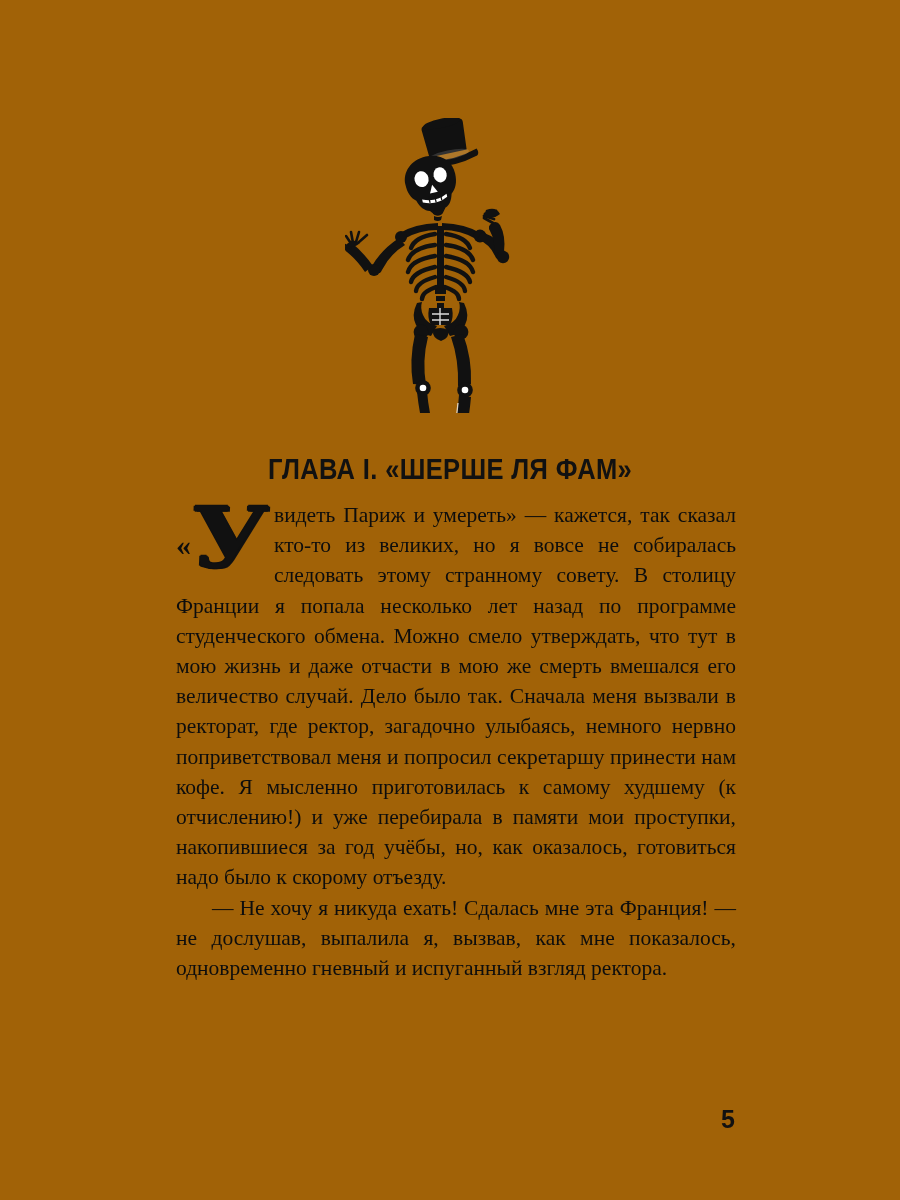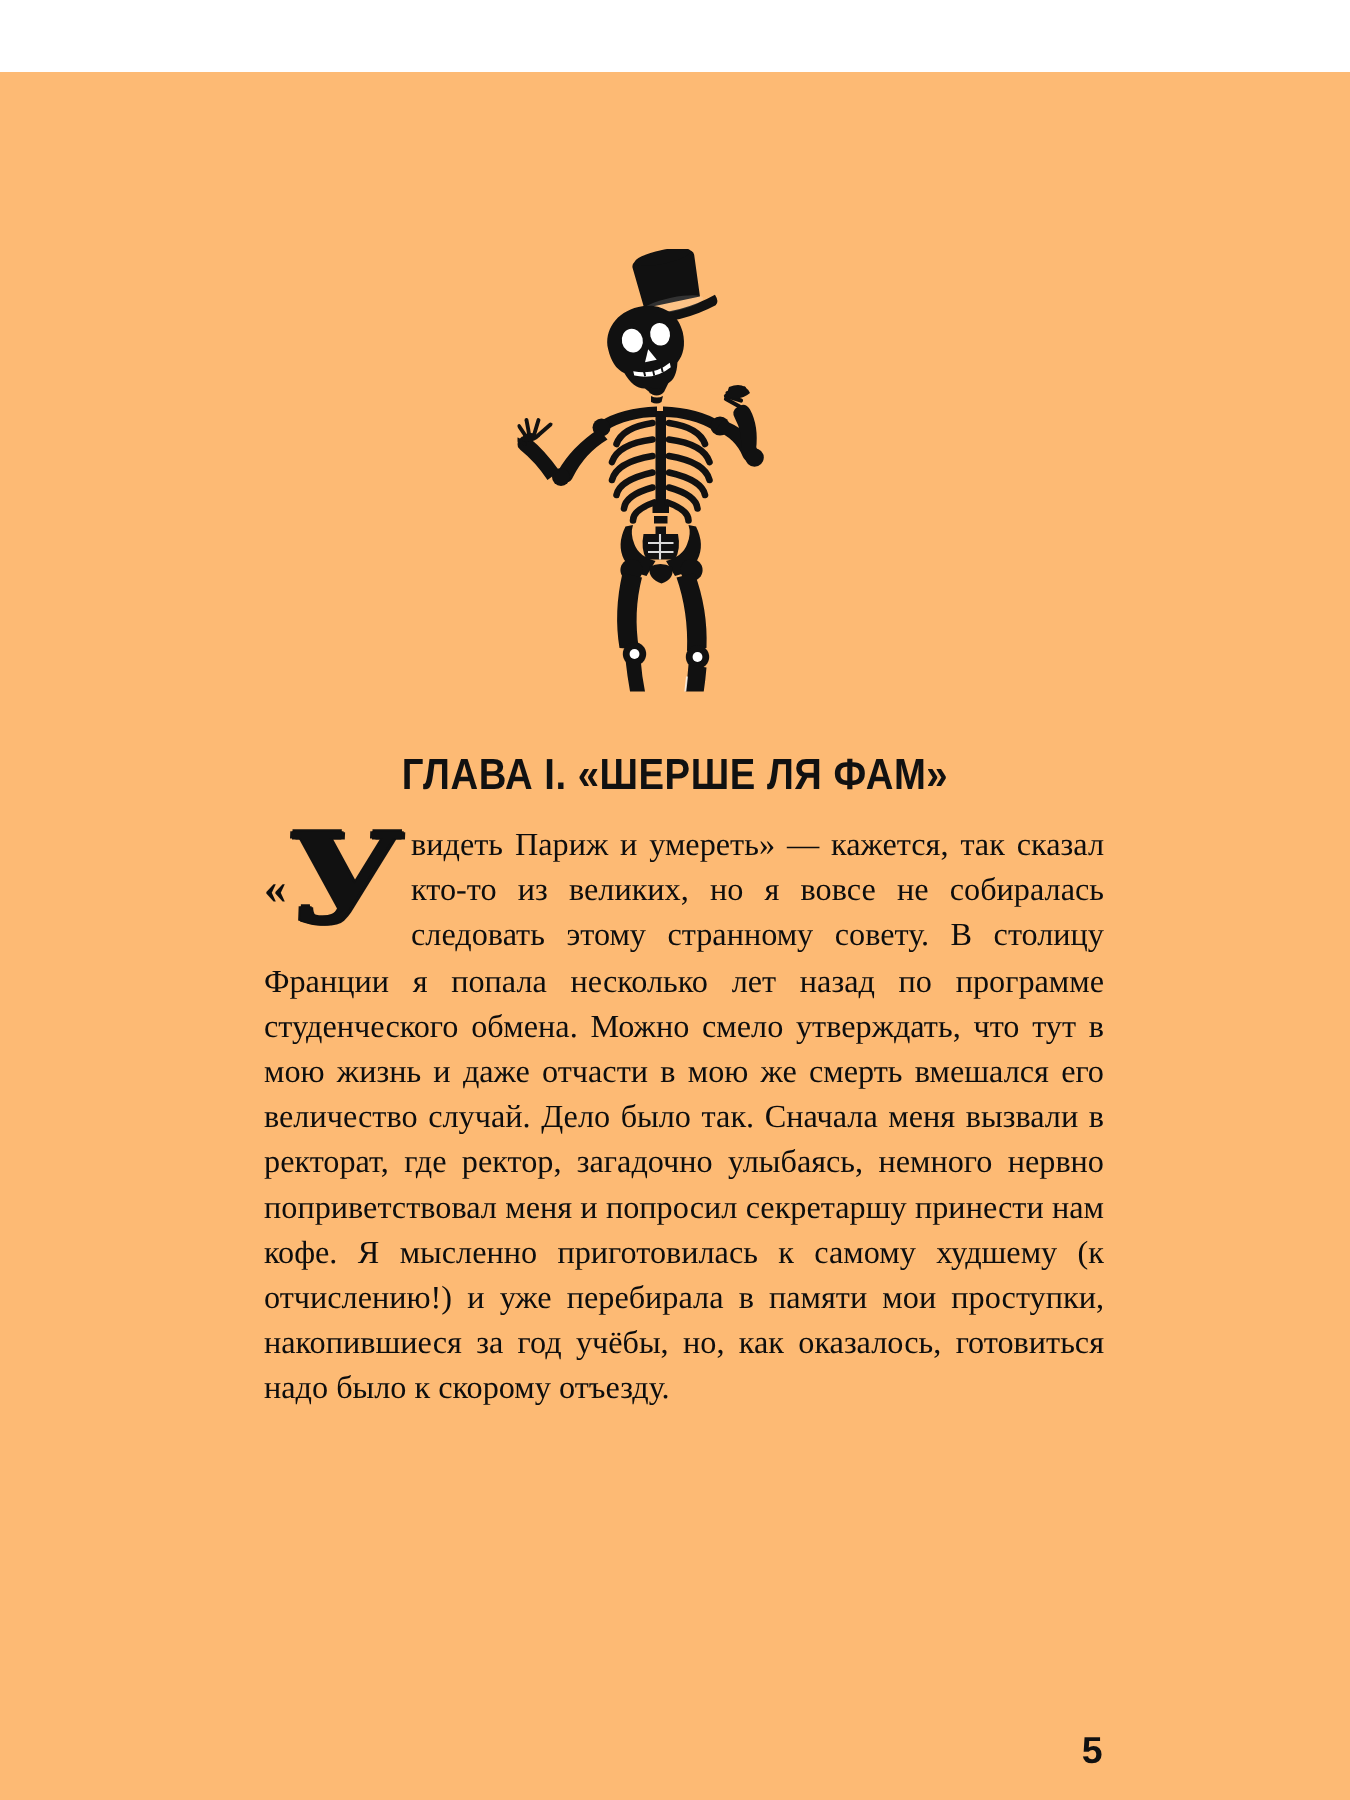--- a/index.html
+++ b/index.html
@@ -13,22 +13,21 @@
     height: 1200px;
     position: relative;
     overflow: hidden;
     font-family: "Liberation Serif", "DejaVu Serif", serif;
     color: #000000;
   }
 
   .page {
     position: absolute;
     inset: 0;
-    background: #fdba74;
-    margin-top: 48px;
+    background: #a16207;
   }
 
   
   .illustration {
     position: absolute;
     left: 0;
     top: 118px;
     width: 900px;
     height: 305px;
     display: flex;
@@ -248,18 +247,19 @@
 
   <h1 class="chapter-title">ГЛАВА I. «ШЕРШЕ ЛЯ ФАМ»</h1>
 
   <div class="body-text">
 
     <p class="para"><span class="dropcap-wrap">
           <span class="dropcap-quote">«</span>
           <span class="dropcap-letter">У</span>
         </span><span>видеть Париж и умереть» — кажется, так сказал кто-то из великих, но я вовсе не собиралась следовать этому странному совету. В столицу Франции я попала несколько лет назад по программе студенческого обмена. Можно смело утверждать, что тут в мою жизнь и даже отчасти в мою же смерть вмешался его величество случай. Дело было так. Сначала меня вызвали в ректорат, где ректор, загадочно улыбаясь, немного нервно поприветствовал меня и попросил секретаршу принести нам кофе. Я мысленно приготовилась к самому худшему (к отчислению!) и уже перебирала в памяти мои проступки, накопившиеся за год учёбы, но, как оказалось, готовиться надо было к скорому отъезду.</span></p>
 
+    <p class="para indent">— Не хочу я никуда ехать! Сдалась мне эта Франция! — не дослушав, выпалила я, вызвав, как мне показалось, одновременно гневный и испуганный взгляд ректора.</p>
 
   </div>
 
   <div class="page-number">5</div>
 
 </div>
 
 </body></html>

